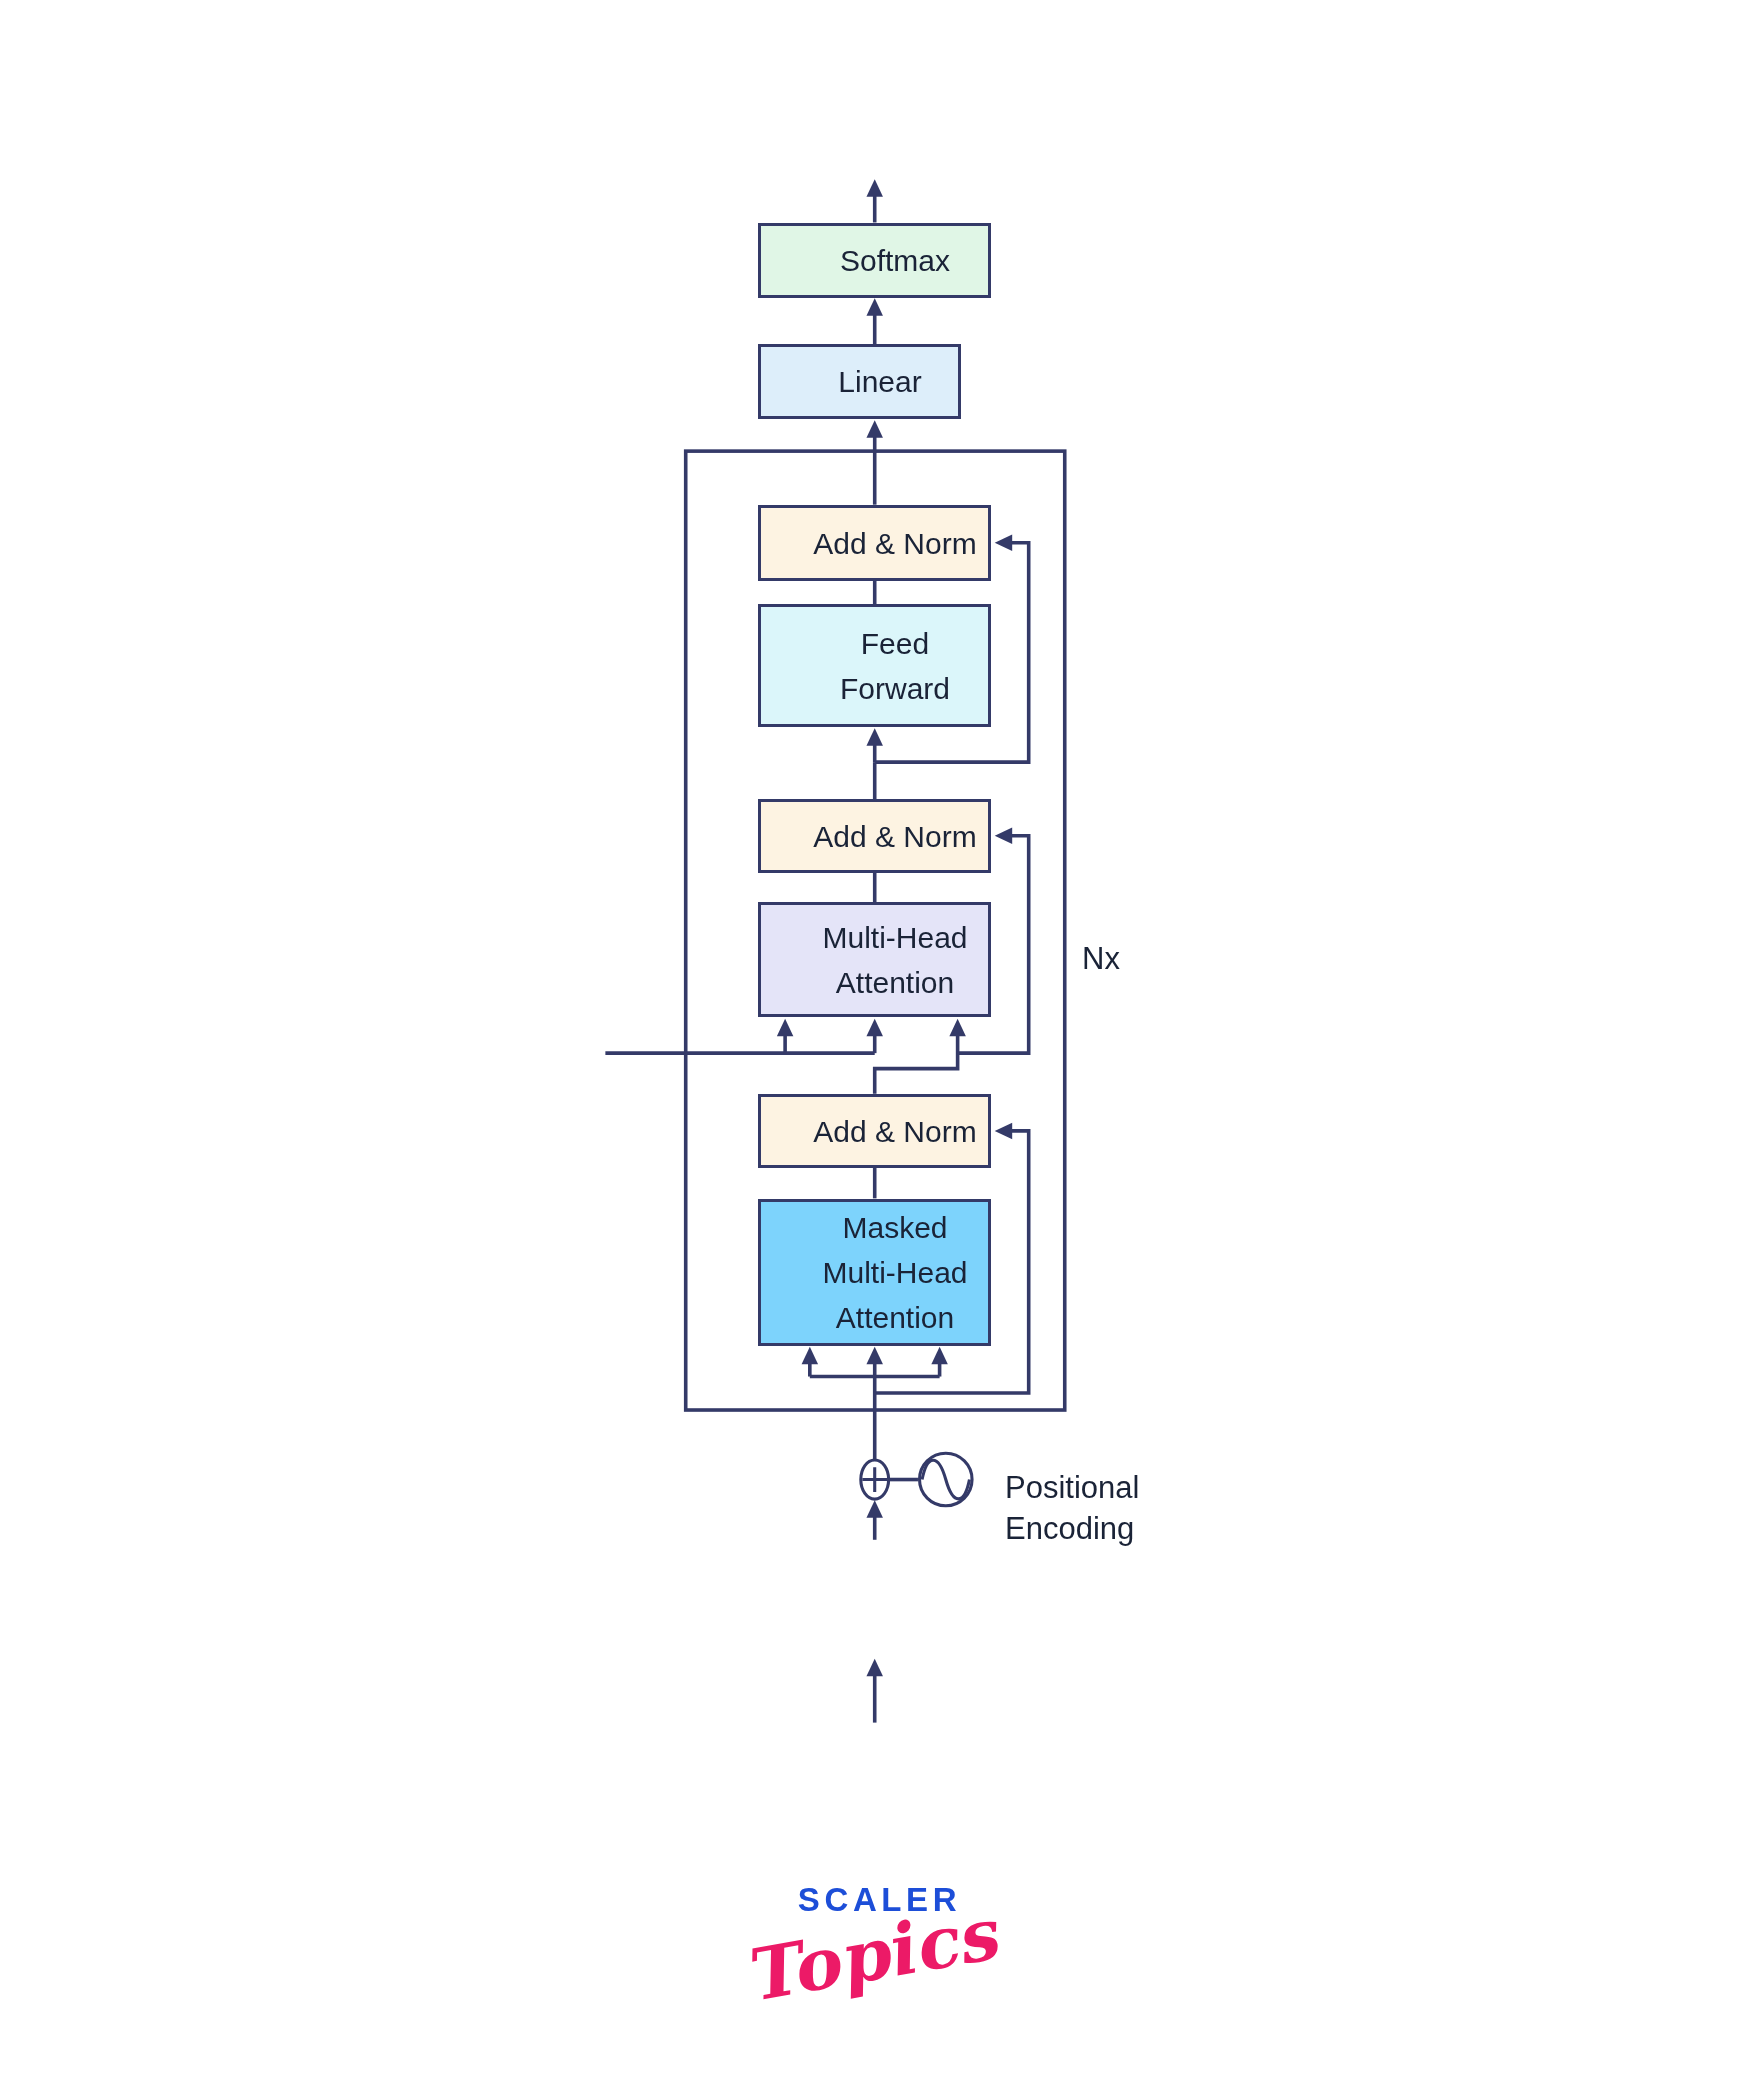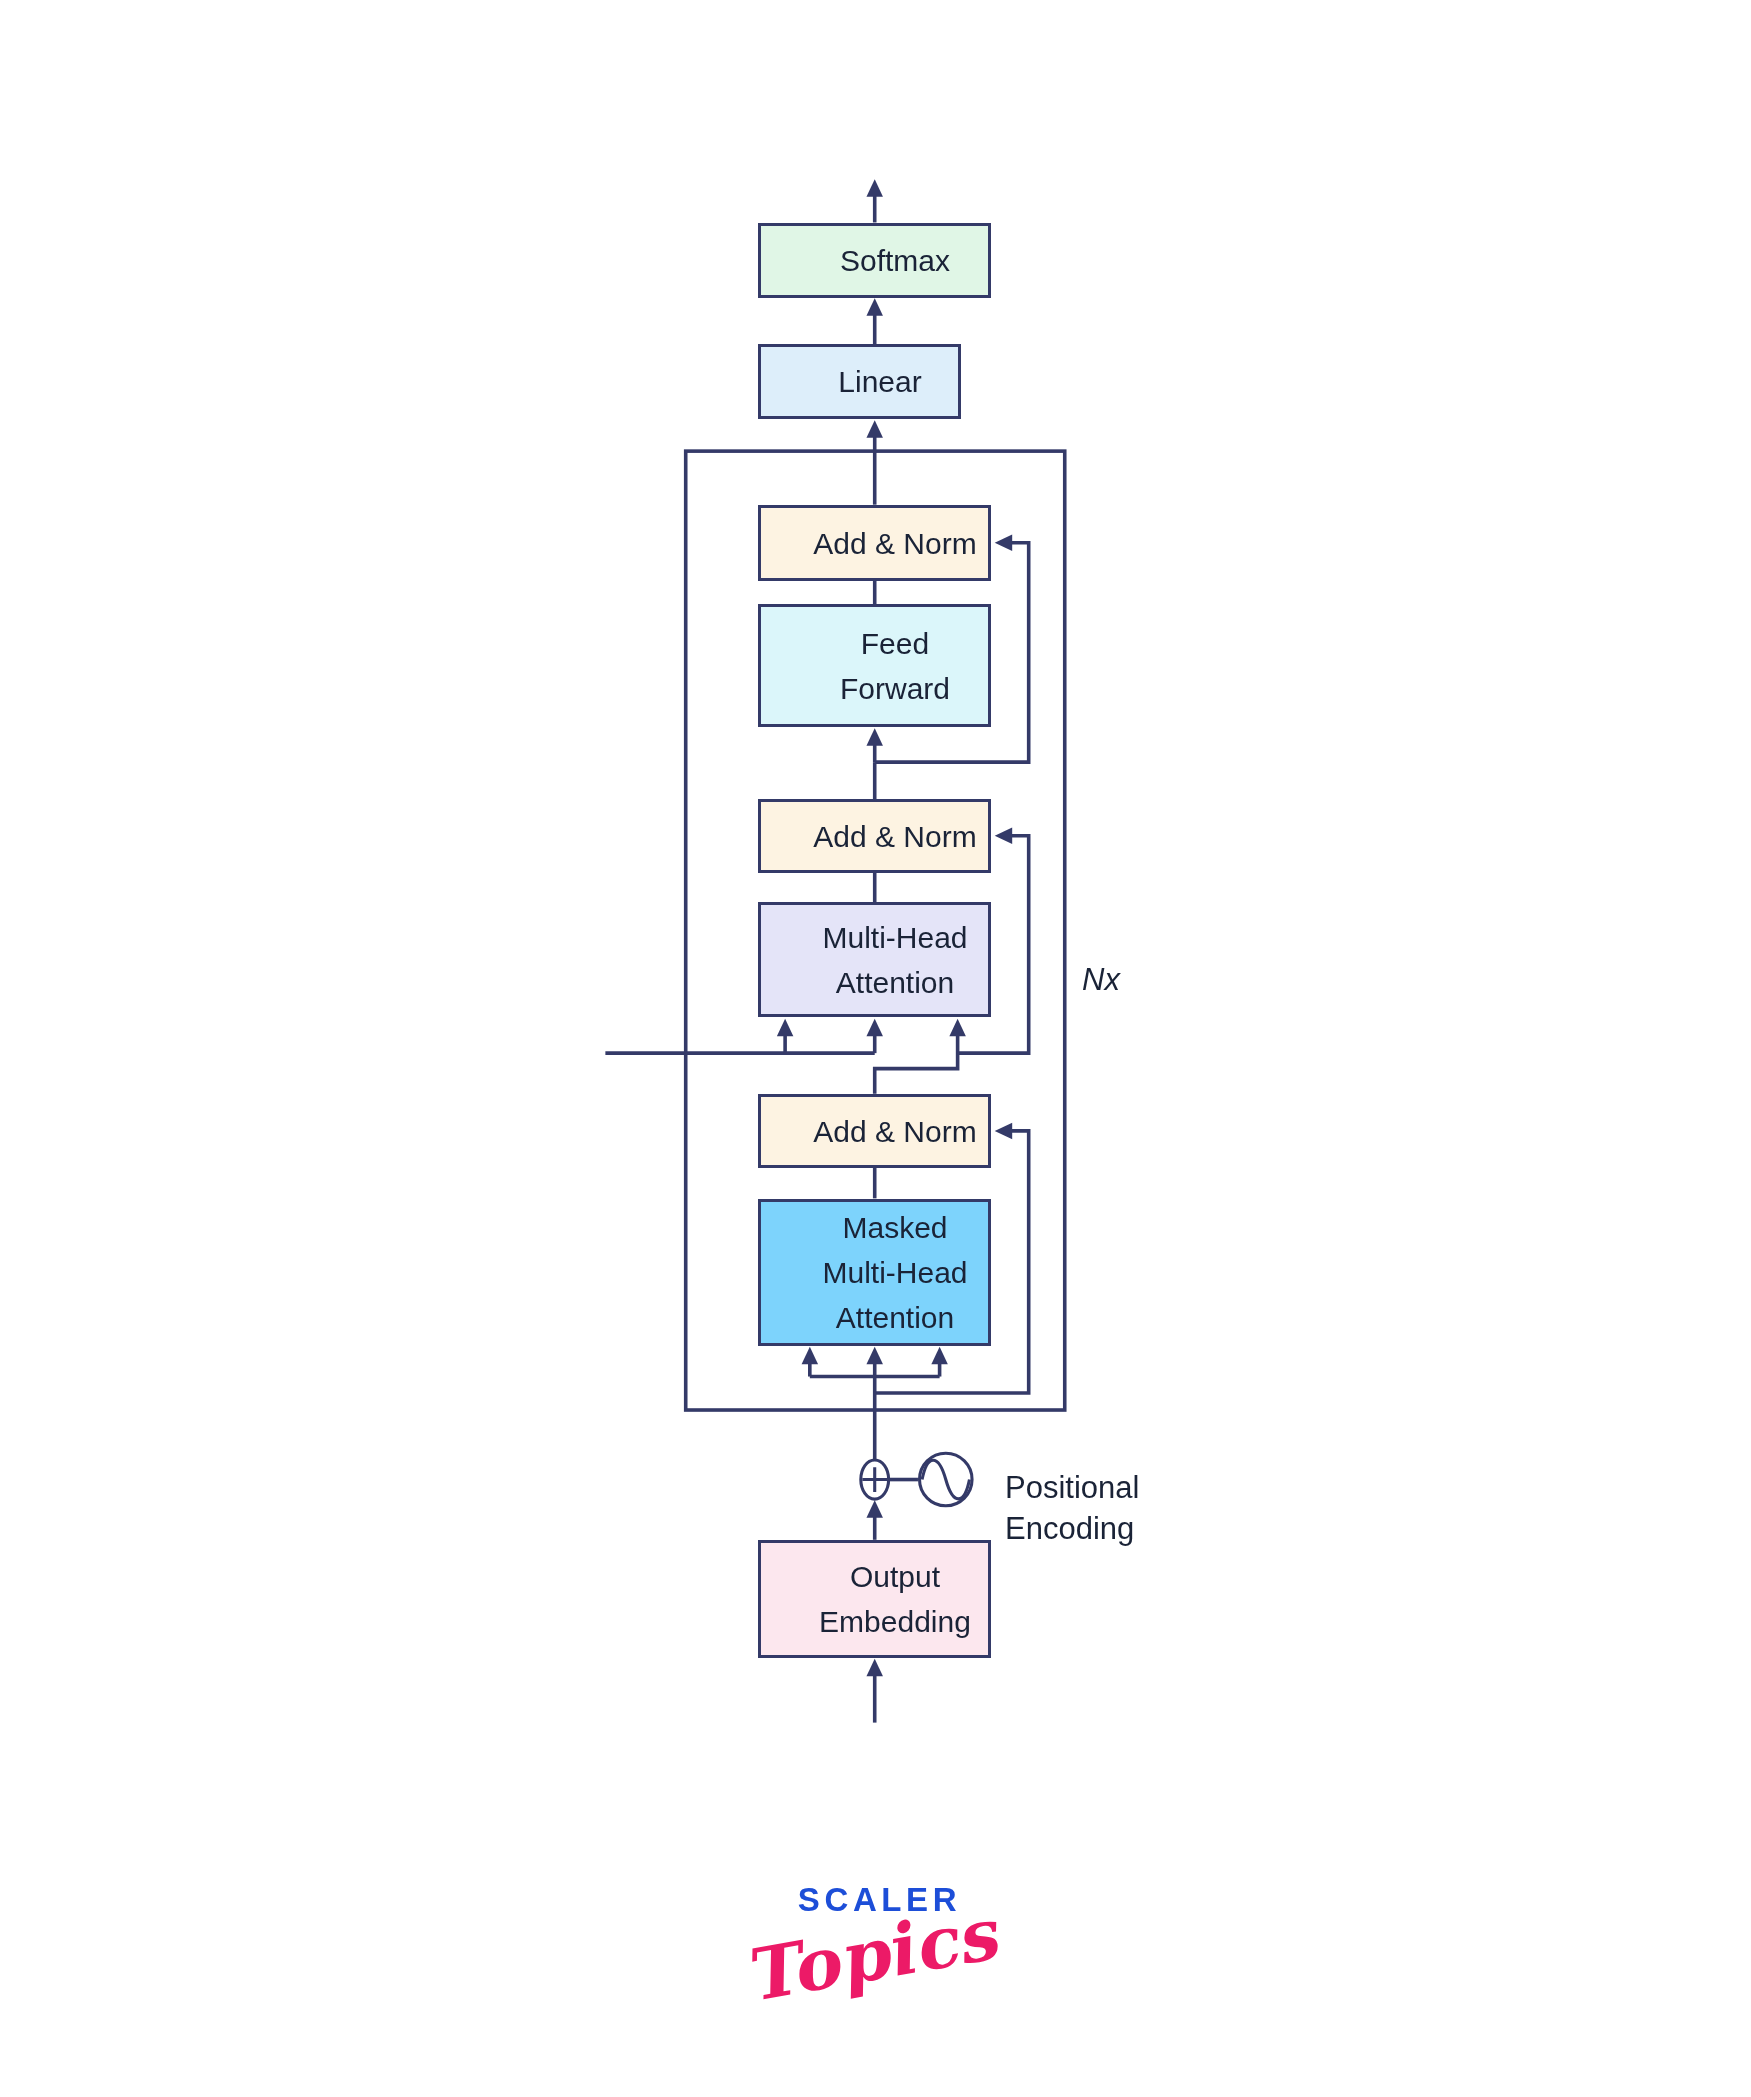--- a/index.html
+++ b/index.html
@@ -164,24 +164,22 @@
 
   <div class="box" style="left: 758px; top: 902px; width: 233px; height: 115px; background: rgb(228, 228, 248);">Multi-Head
 Attention</div>
 
   <div class="box" style="left: 758px; top: 1094px; width: 233px; height: 74px; background: rgb(253, 243, 226);">Add &amp; Norm</div>
 
   <div class="box" style="left: 758px; top: 1199px; width: 233px; height: 147px; background: #7dd3fc;">Masked
 Multi-Head
 Attention</div>
 
-  <div class="box" style="left: 758px; top: 1540px; width: 233px; height: 118px; background: rgb(252, 231, 238);">Output
-Embedding</div>
 
-  <div class="caption" style="left:1082px; top:959px;font-style:italic;">Nx</div>
+  <div class="caption" style="left:1082px; top:938px;">Nx</div>
 
   <div class="caption" style="left:1005px; top:1467px;">Positional
 Encoding</div>
 
 
   <div class="brand" style="color: #1d4ed8;">SCALER</div>
   <div class="brand-script" style="color: rgb(236, 26, 103);">Topics</div>
 
 </div>
 

